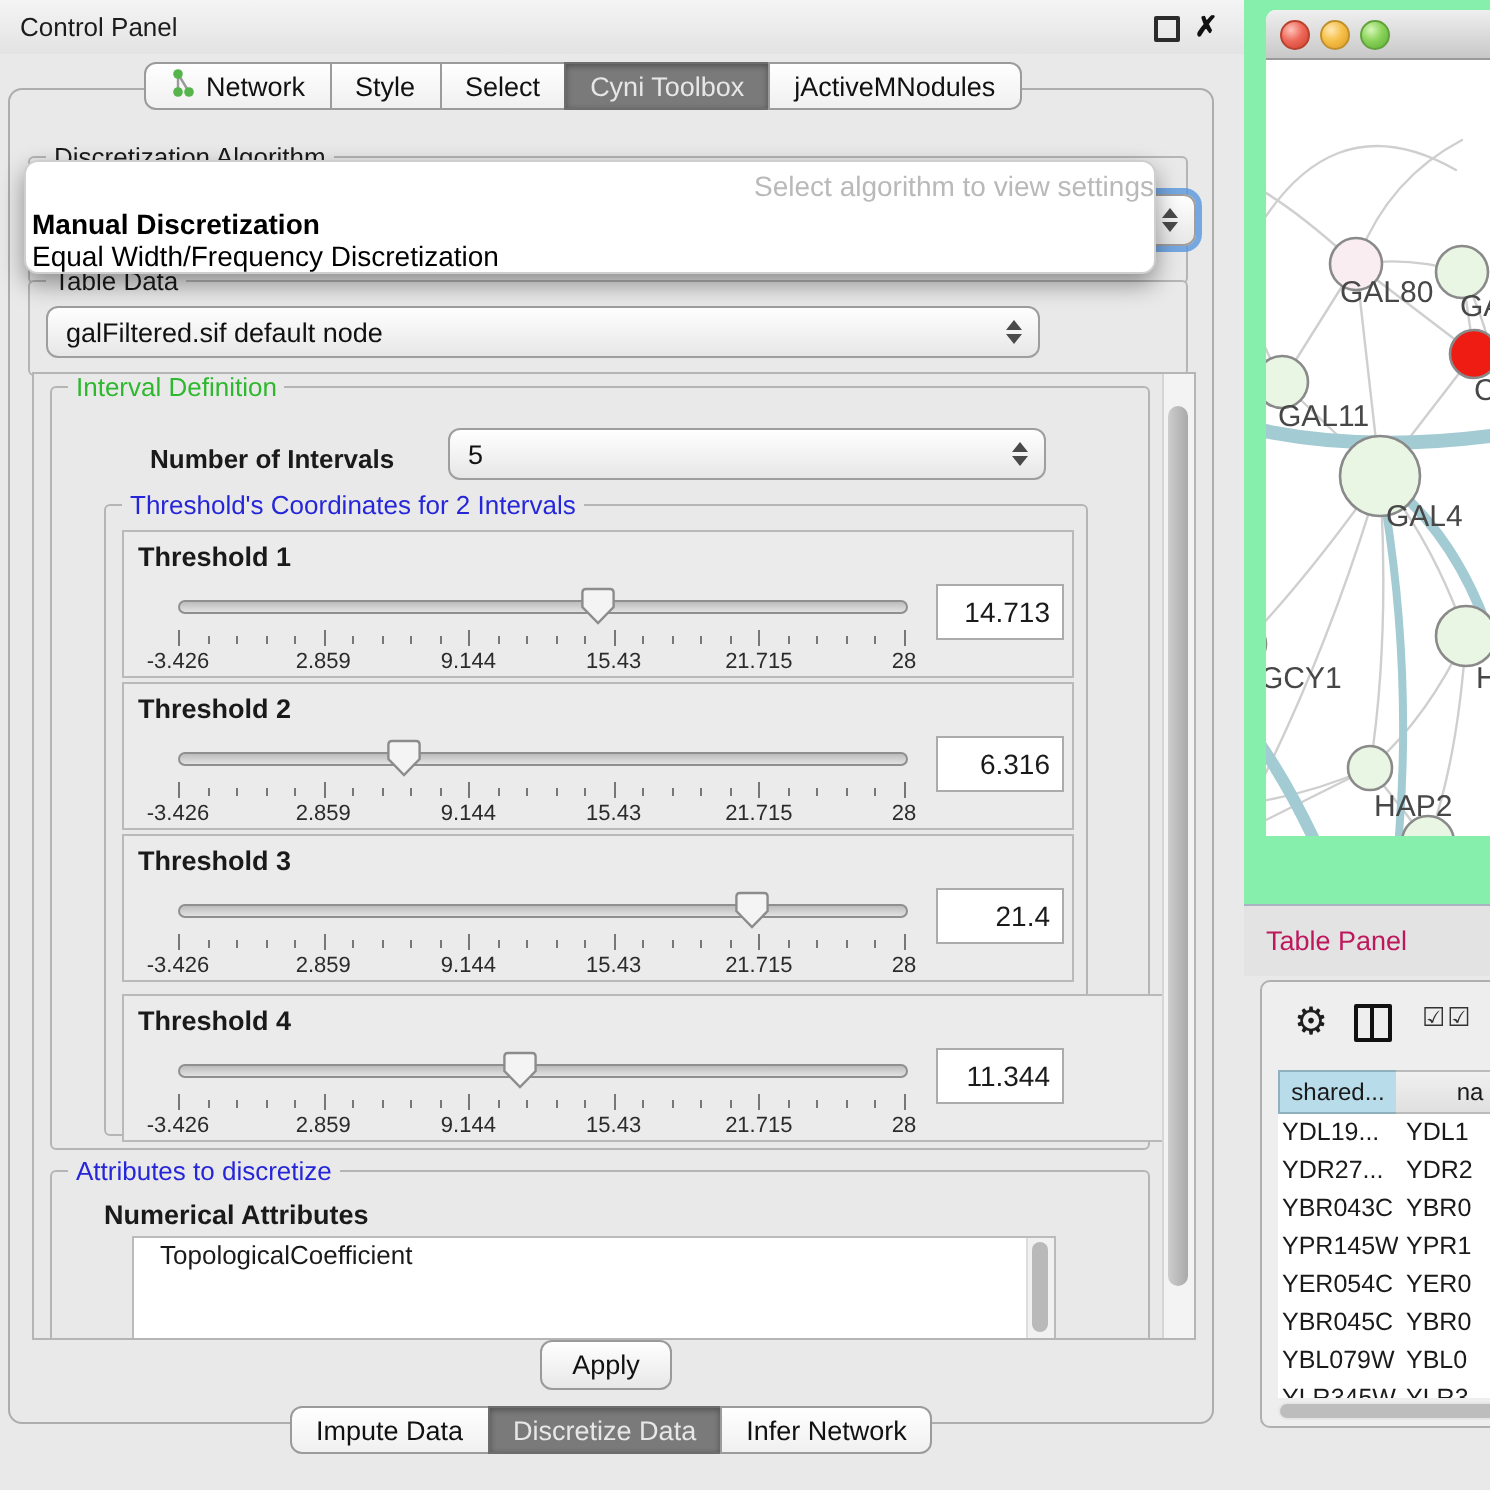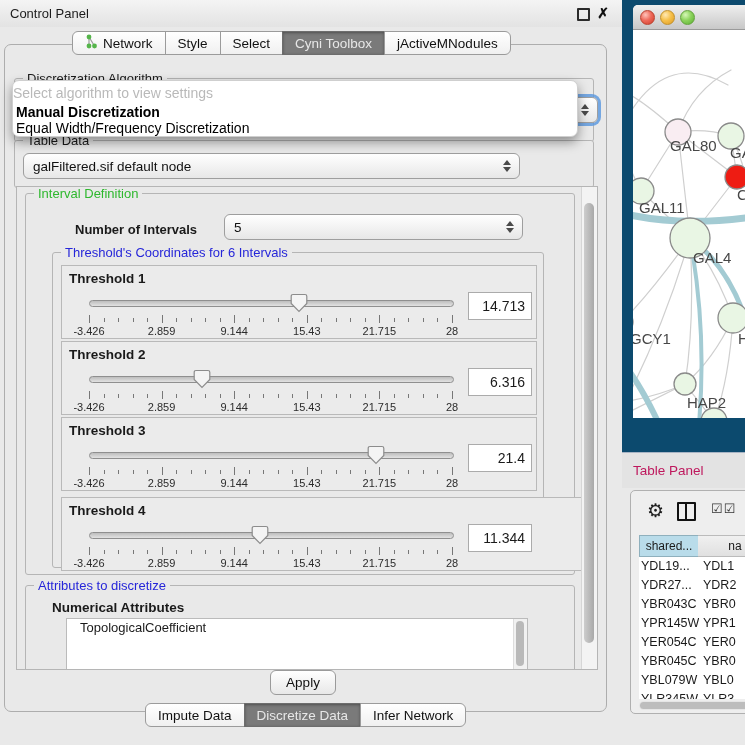--- a/index.html
+++ b/index.html
@@ -39,21 +39,21 @@
   .combo{position:absolute;background:linear-gradient(#ffffff,#e7e7e7);border:1px solid #9e9e9e;border-radius:6px;
     font-size:13.5px;color:#111;display:flex;align-items:center;padding-left:9px}
   .combo .arrows{position:absolute;right:8px;top:50%;transform:translateY(-50%);display:flex;flex-direction:column;gap:2px}
   .arr-up{width:0;height:0;border-left:4px solid transparent;border-right:4px solid transparent;border-bottom:5px solid #4a4a4a}
   .arr-dn{width:0;height:0;border-left:4px solid transparent;border-right:4px solid transparent;border-top:5px solid #4a4a4a}
   .combo.focused{box-shadow:0 0 0 3px rgba(88,150,222,.8)}
 
   
   .popup{left:12px;top:80px;width:566px;height:57px;background:#fff;border:1px solid #cfcfcf;border-radius:7px;
     box-shadow:0 5px 12px rgba(0,0,0,.4);z-index:30;padding-top:4px;box-sizing:border-box}
-  .popup-prompt{text-align:left;color:#b9b9b9;font-size:14px;height:19px}
+  .popup-prompt{text-align:right;color:#b9b9b9;font-size:14px;height:19px}
   .popup-item{font-size:14px;height:16px;line-height:16px;padding:0 3px;color:#000}
   .popup-item.bold{font-weight:bold}
 
   
   .scrollpane{left:16px;top:186px;width:580px;height:482px;border:1px solid #b5b5b5;background:#e9e9e9;overflow:hidden}
   .vscroll{position:absolute;right:0;top:0;bottom:0;width:15px;background:#f3f3f3;border-left:1px solid #d6d6d6}
   .vscroll .thumb{position:absolute;left:2px;width:10px;border-radius:6px;background:linear-gradient(90deg,#cdcdcd,#a9a9a9)}
   .list-scroll{position:absolute;right:0;top:0;bottom:0;width:13px;background:#f1f1f1;border-left:1px solid #ddd}
   .list-scroll .thumb{position:absolute;left:2px;width:8px;top:2px;height:90%;border-radius:5px;background:#b9b9b9}
 
@@ -79,21 +79,21 @@
   .attr-group{left:8px;top:398px;width:548px;height:95px}
   .attr-sub{left:26px;top:14px;font-weight:bold;font-size:13.5px}
   .attr-list{position:absolute;left:40px;top:32px;width:460px;height:50px;background:#fff;border:1px solid #bbb;overflow:hidden}
   .attr-item{font-size:13px;line-height:17px;padding-left:13px;white-space:nowrap}
 
   .apply-btn{left:270px;top:670px;width:64px;height:23px;border-radius:6px;border:1px solid #9a9a9a;
     background:linear-gradient(#ffffff,#e8e8e8);font-size:13.5px;font-family:"Liberation Sans",sans-serif;color:#111;
     display:flex;align-items:center;justify-content:center}
 
   
-  .net-frame{left:622px;top:0;width:123px;height:452px;background:#0c4a6e}
+  .net-frame{left:622px;top:0;width:123px;height:452px;background:#86efac}
   .inner-window{position:absolute;left:11px;top:5px;width:120px;height:413px;background:#fff;border-radius:5px 5px 0 0;overflow:hidden}
   .mac-bar{height:24px;background:linear-gradient(#efefef,#c8c8c8);border-bottom:1px solid #9a9a9a;position:relative}
   .light{position:absolute;top:5px;width:13px;height:13px;border-radius:50%}
   .light.red{left:7px;background:radial-gradient(circle at 35% 30%,#ffc4bb,#ee6a5b 45%,#cf3b28);border:1px solid #b9422f}
   .light.yellow{left:27px;background:radial-gradient(circle at 35% 30%,#ffe9b5,#f6c04a 45%,#dd9a23);border:1px solid #c0902c}
   .light.green{left:47px;background:radial-gradient(circle at 35% 30%,#d6f7b8,#8cd35c 45%,#5aae32);border:1px solid #62a23c}
 
   .tp-bar{left:622px;top:452px;width:123px;height:35px;background:#e3e3e3;border-top:1px solid #a8b4c4}
   .tp-title{left:11px;top:10px;font-size:13.5px;color:#be185d}
   .tp-body{left:630px;top:490px;width:140px;height:222px;background:#eeeeee;border:1px solid #b0b0b0;border-radius:5px;overflow:hidden}
@@ -192,21 +192,21 @@
       <span class="group-title t-green">Interval Definition</span>
       <div class="abs noi-label">Number of Intervals</div>
       <div class="combo spinner">
         <span>5</span>
         <span class="arrows">
             <span class="arr-up"></span>
             <span class="arr-dn"></span>
           </span>
       </div>
       <div class="abs group thr-group">
-        <span class="group-title t-blue">Threshold's Coordinates for 6 Intervals</span>
+        <span class="group-title t-blue">Threshold's Coordinates for 2 Intervals</span>
         <div id="thresholds">
             <div class="threshold" style="top: 12px;">
     <div class="th-label">Threshold 1</div>
     <div class="slider">
       <div class="track"></div>
       <div class="thumb-w" style="left: calc(57.7197% - 9px);">
         <svg width="18" height="20" viewBox="0 0 18 20">
           <path d="M3 1.5 h12 q1.8 0 1.8 1.8 v7.2 l-7.8 8 l-7.8 -8 v-7.2 q0 -1.8 1.8 -1.8 z" fill="#f4f4f4" stroke="#8c8c8c" stroke-width="1.2"></path>
         </svg>
       </div>

